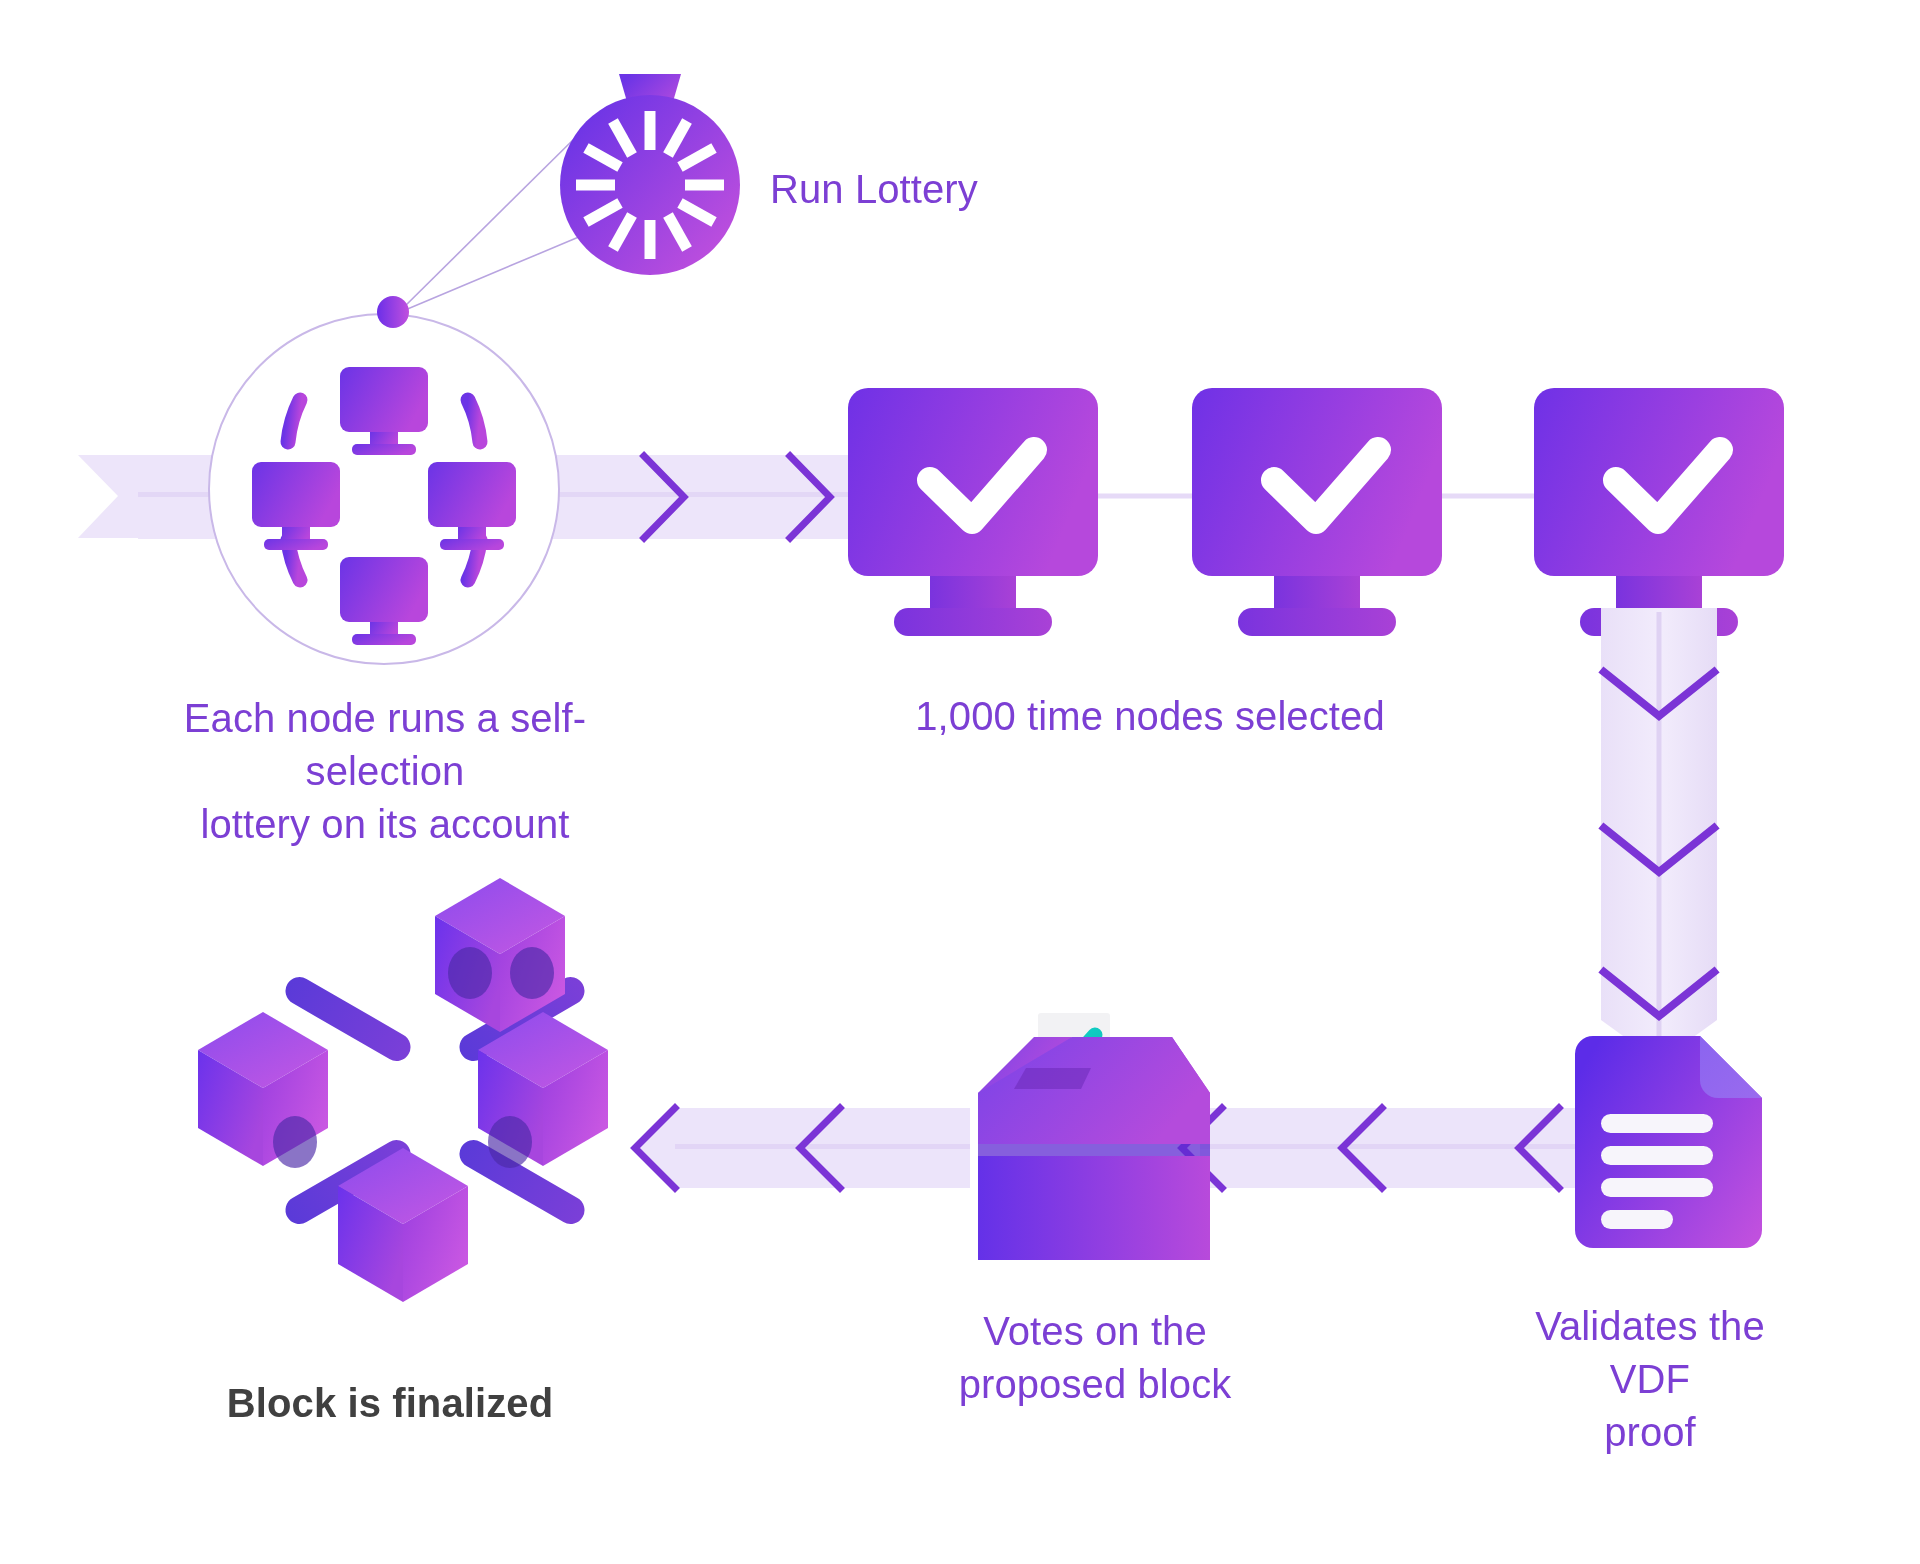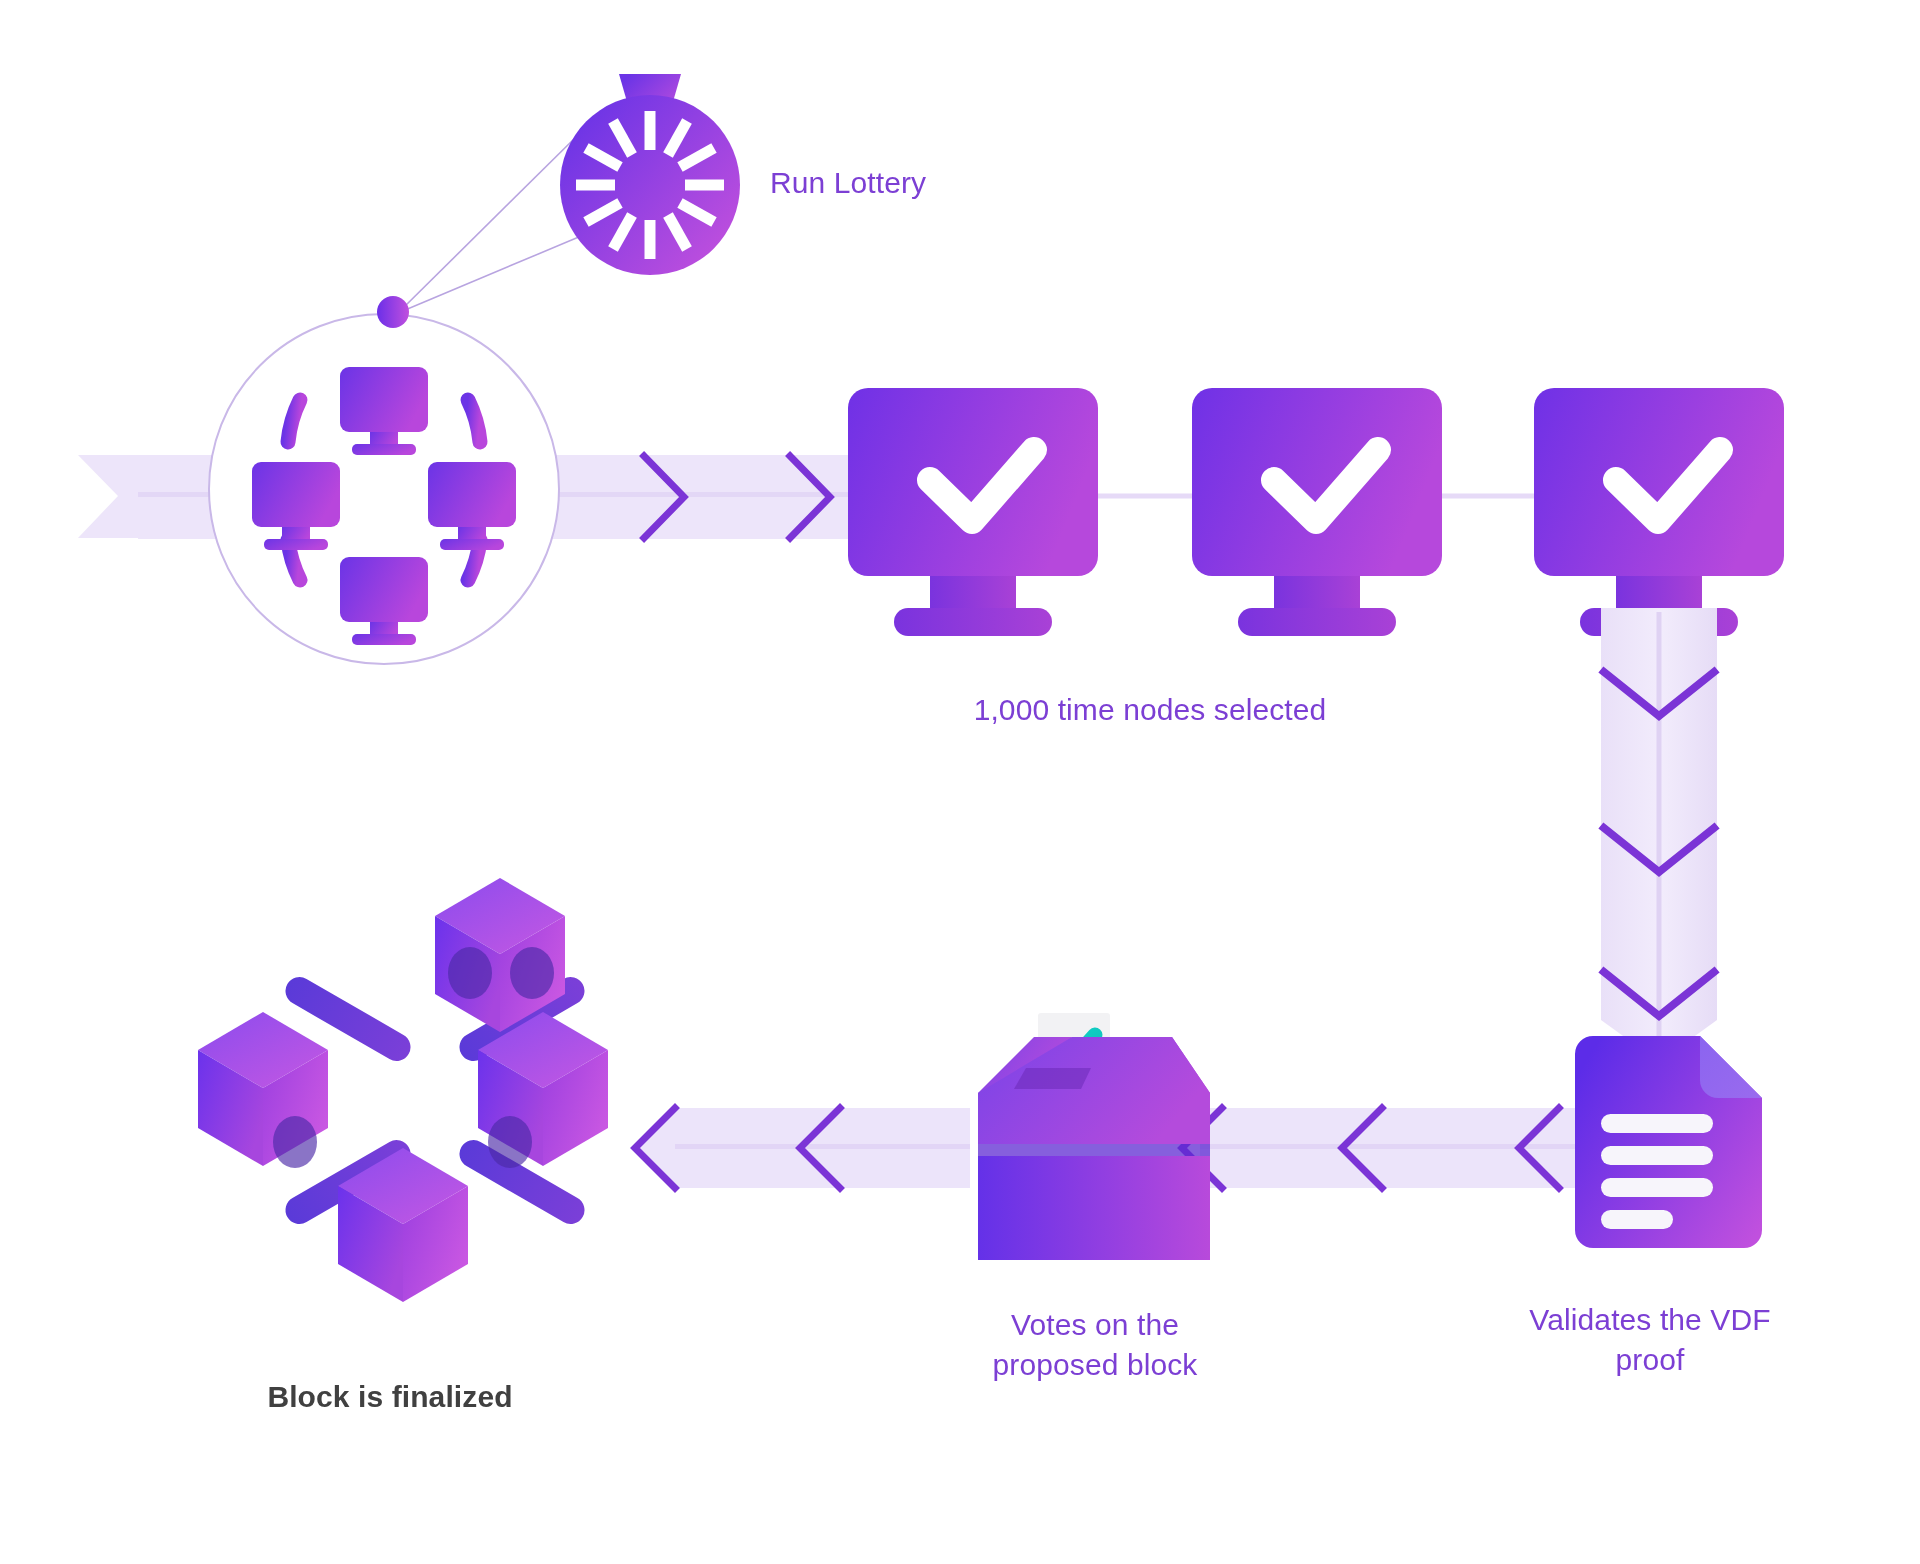--- a/index.html
+++ b/index.html
@@ -3,21 +3,21 @@
 <meta charset="utf-8">
 <style>
   html,body{margin:0;padding:0;background:#ffffff;}
   body{
     width:1920px;height:1564px;position:relative;overflow:hidden;
     font-family:"Liberation Sans","DejaVu Sans",sans-serif;
     background:#ffffff;
   }
   .stage{position:absolute;left:0;top:0;width:1920px;height:1564px;}
   .cap{
-    position:absolute;color:#7c3fd4;font-size:30px;line-height:1.32;
+    position:absolute;color:#7c3fd4;font-size:40px;line-height:1.32;
     text-align:center;letter-spacing:.1px;white-space:pre-line;
   }
   .cap.bold{font-weight:bold;color:#404040;}
   svg{display:block;overflow:visible;}
 </style>
 </head>
 <body>
 
 <div class="stage">
 
@@ -283,20 +283,22 @@
       <g>
         <polygon points="338,1186 403,1148 468,1186 403,1224" fill="url(#gCubeTop)"></polygon>
         <polygon points="338,1186 403,1224 403,1302 338,1264" fill="url(#gCubeL)"></polygon>
         <polygon points="468,1186 468,1264 403,1302 403,1224" fill="url(#gCubeR)"></polygon>
       </g>
     </g>
   </svg>
 
   <div class="cap" style="left:770px;top:163px;width:260px;text-align:left;">Run Lottery</div>
 
+  <div class="cap" style="left:115px;top:692px;width:540px;">Each node runs a self-selection
+lottery on its account</div>
 
   <div class="cap" style="left:900px;top:690px;width:500px;">1,000 time nodes selected</div>
 
   <div class="cap" style="left:950px;top:1305px;width:290px;">Votes on the
 proposed block</div>
 
   <div class="cap" style="left:1500px;top:1300px;width:300px;">Validates the VDF
 proof</div>
 
   <div class="cap bold" style="left:205px;top:1377px;width:370px;">Block is finalized</div>

